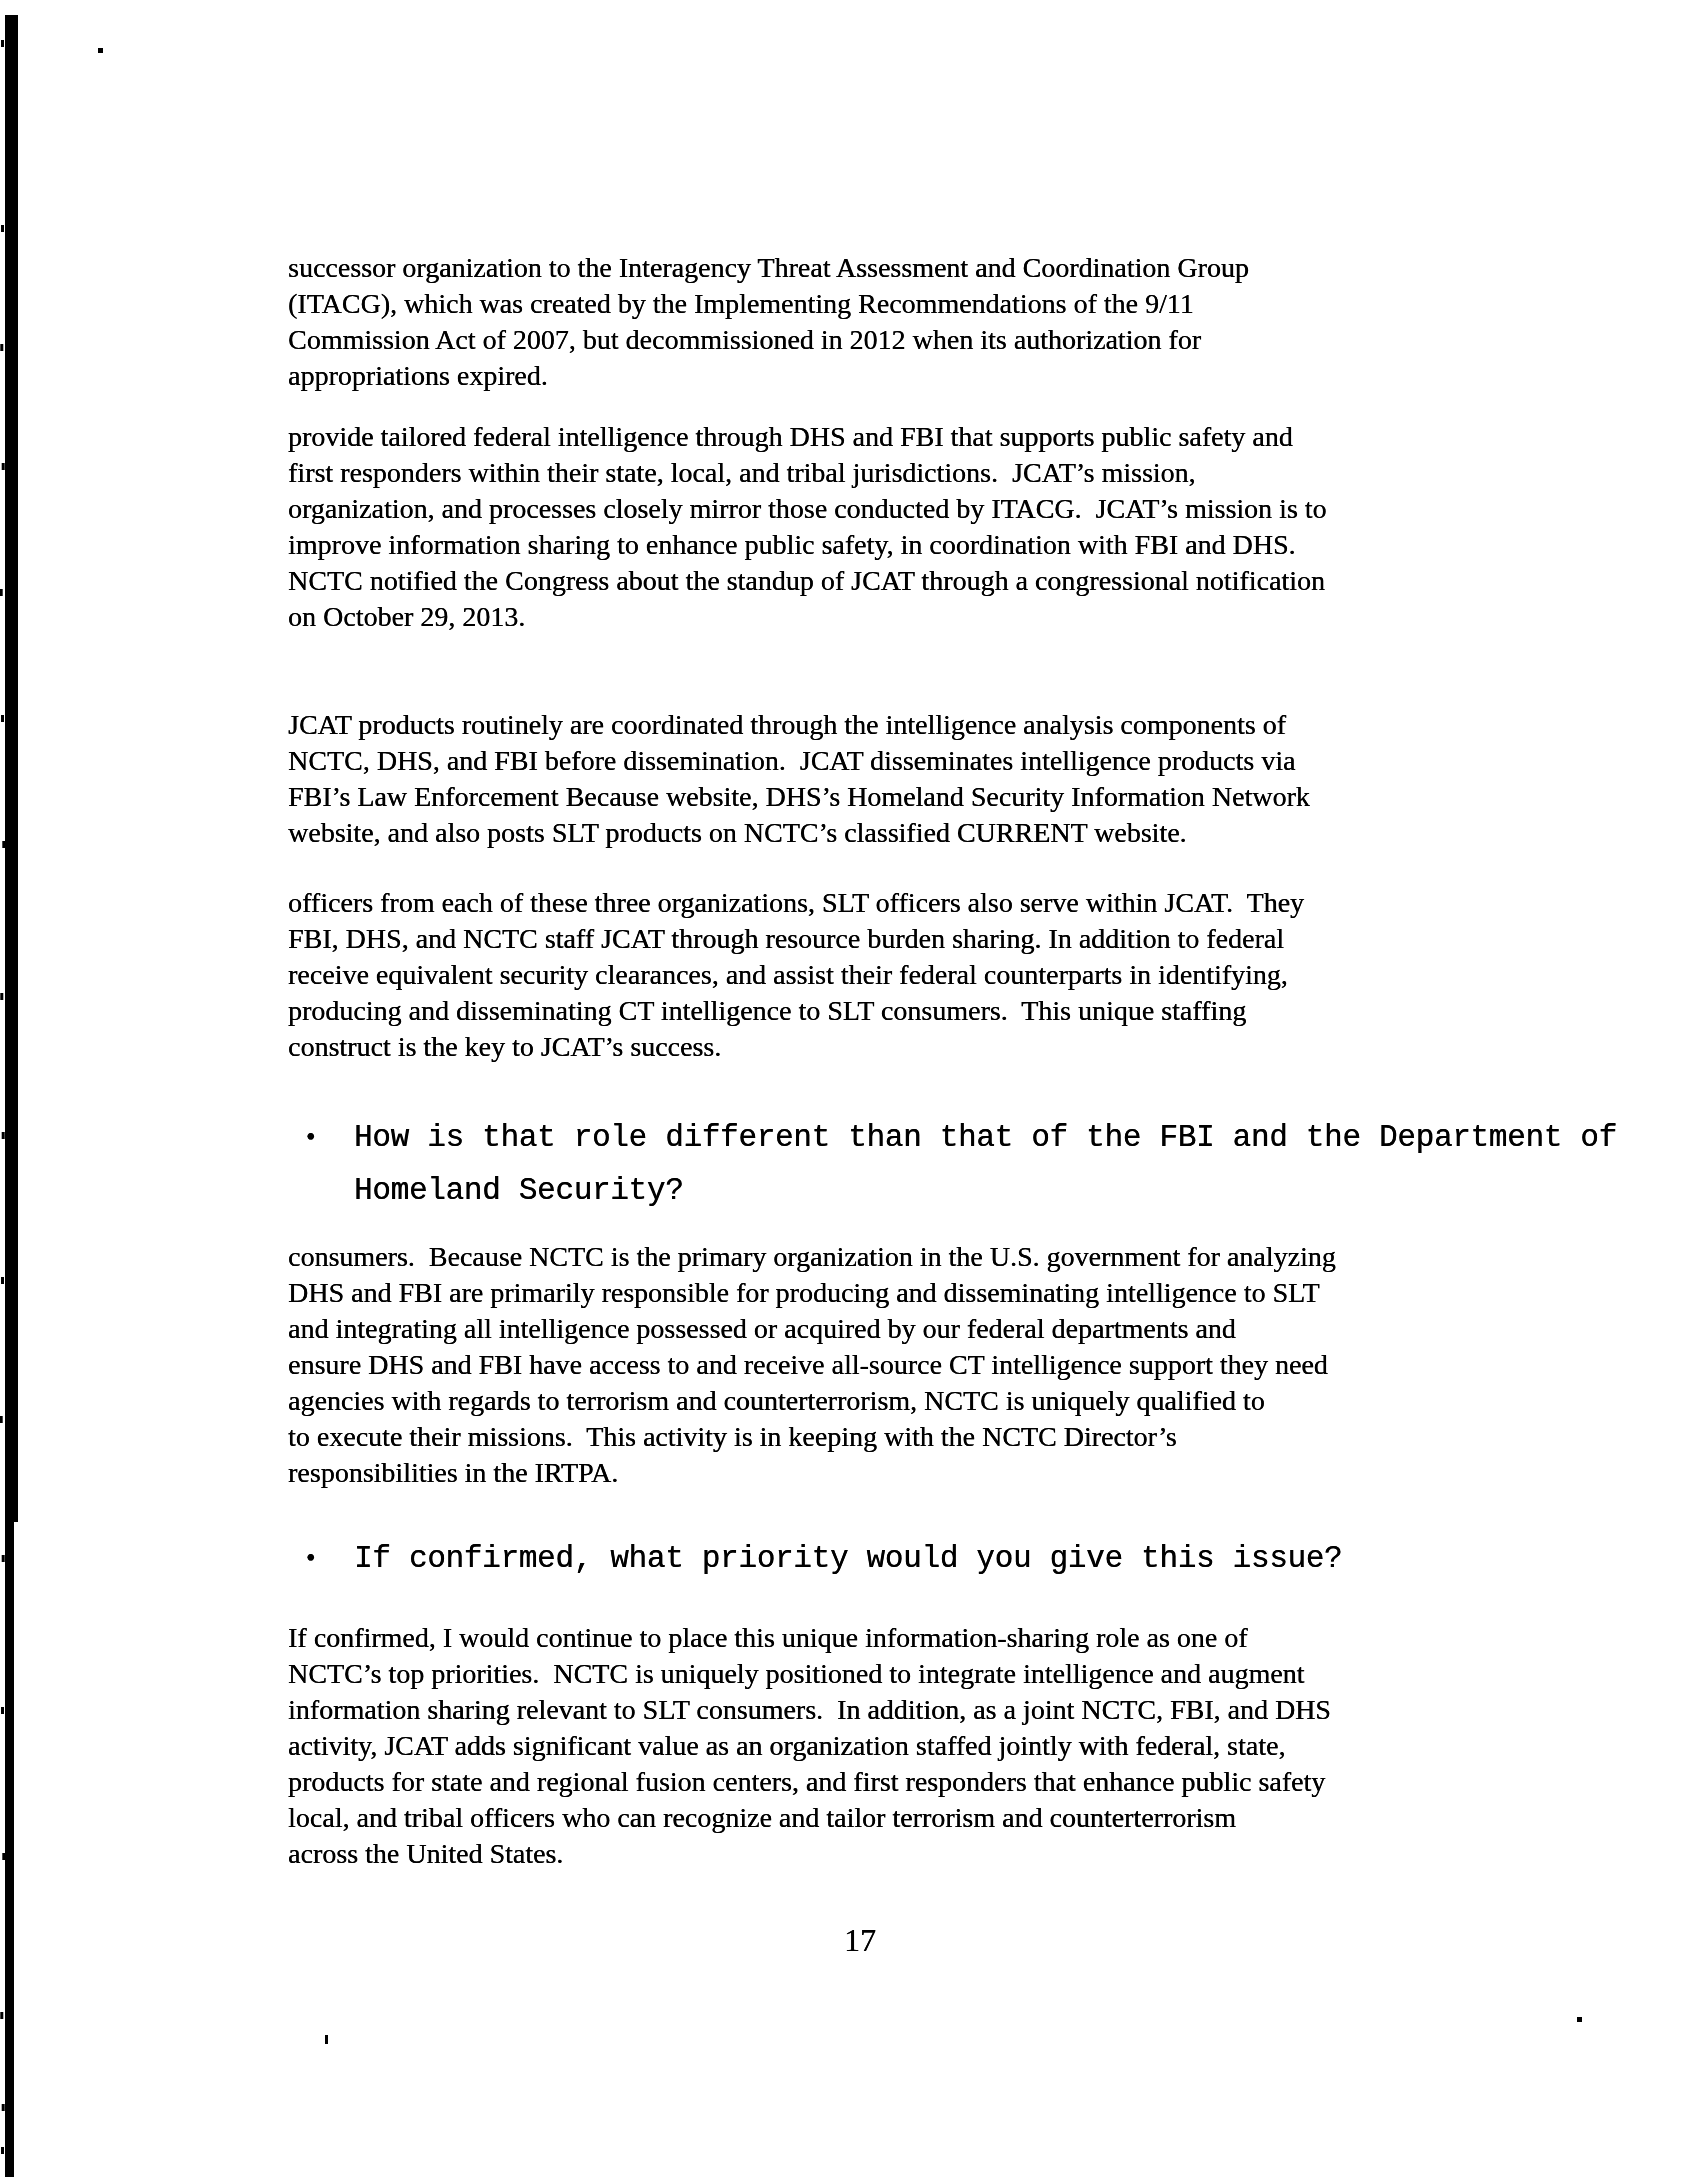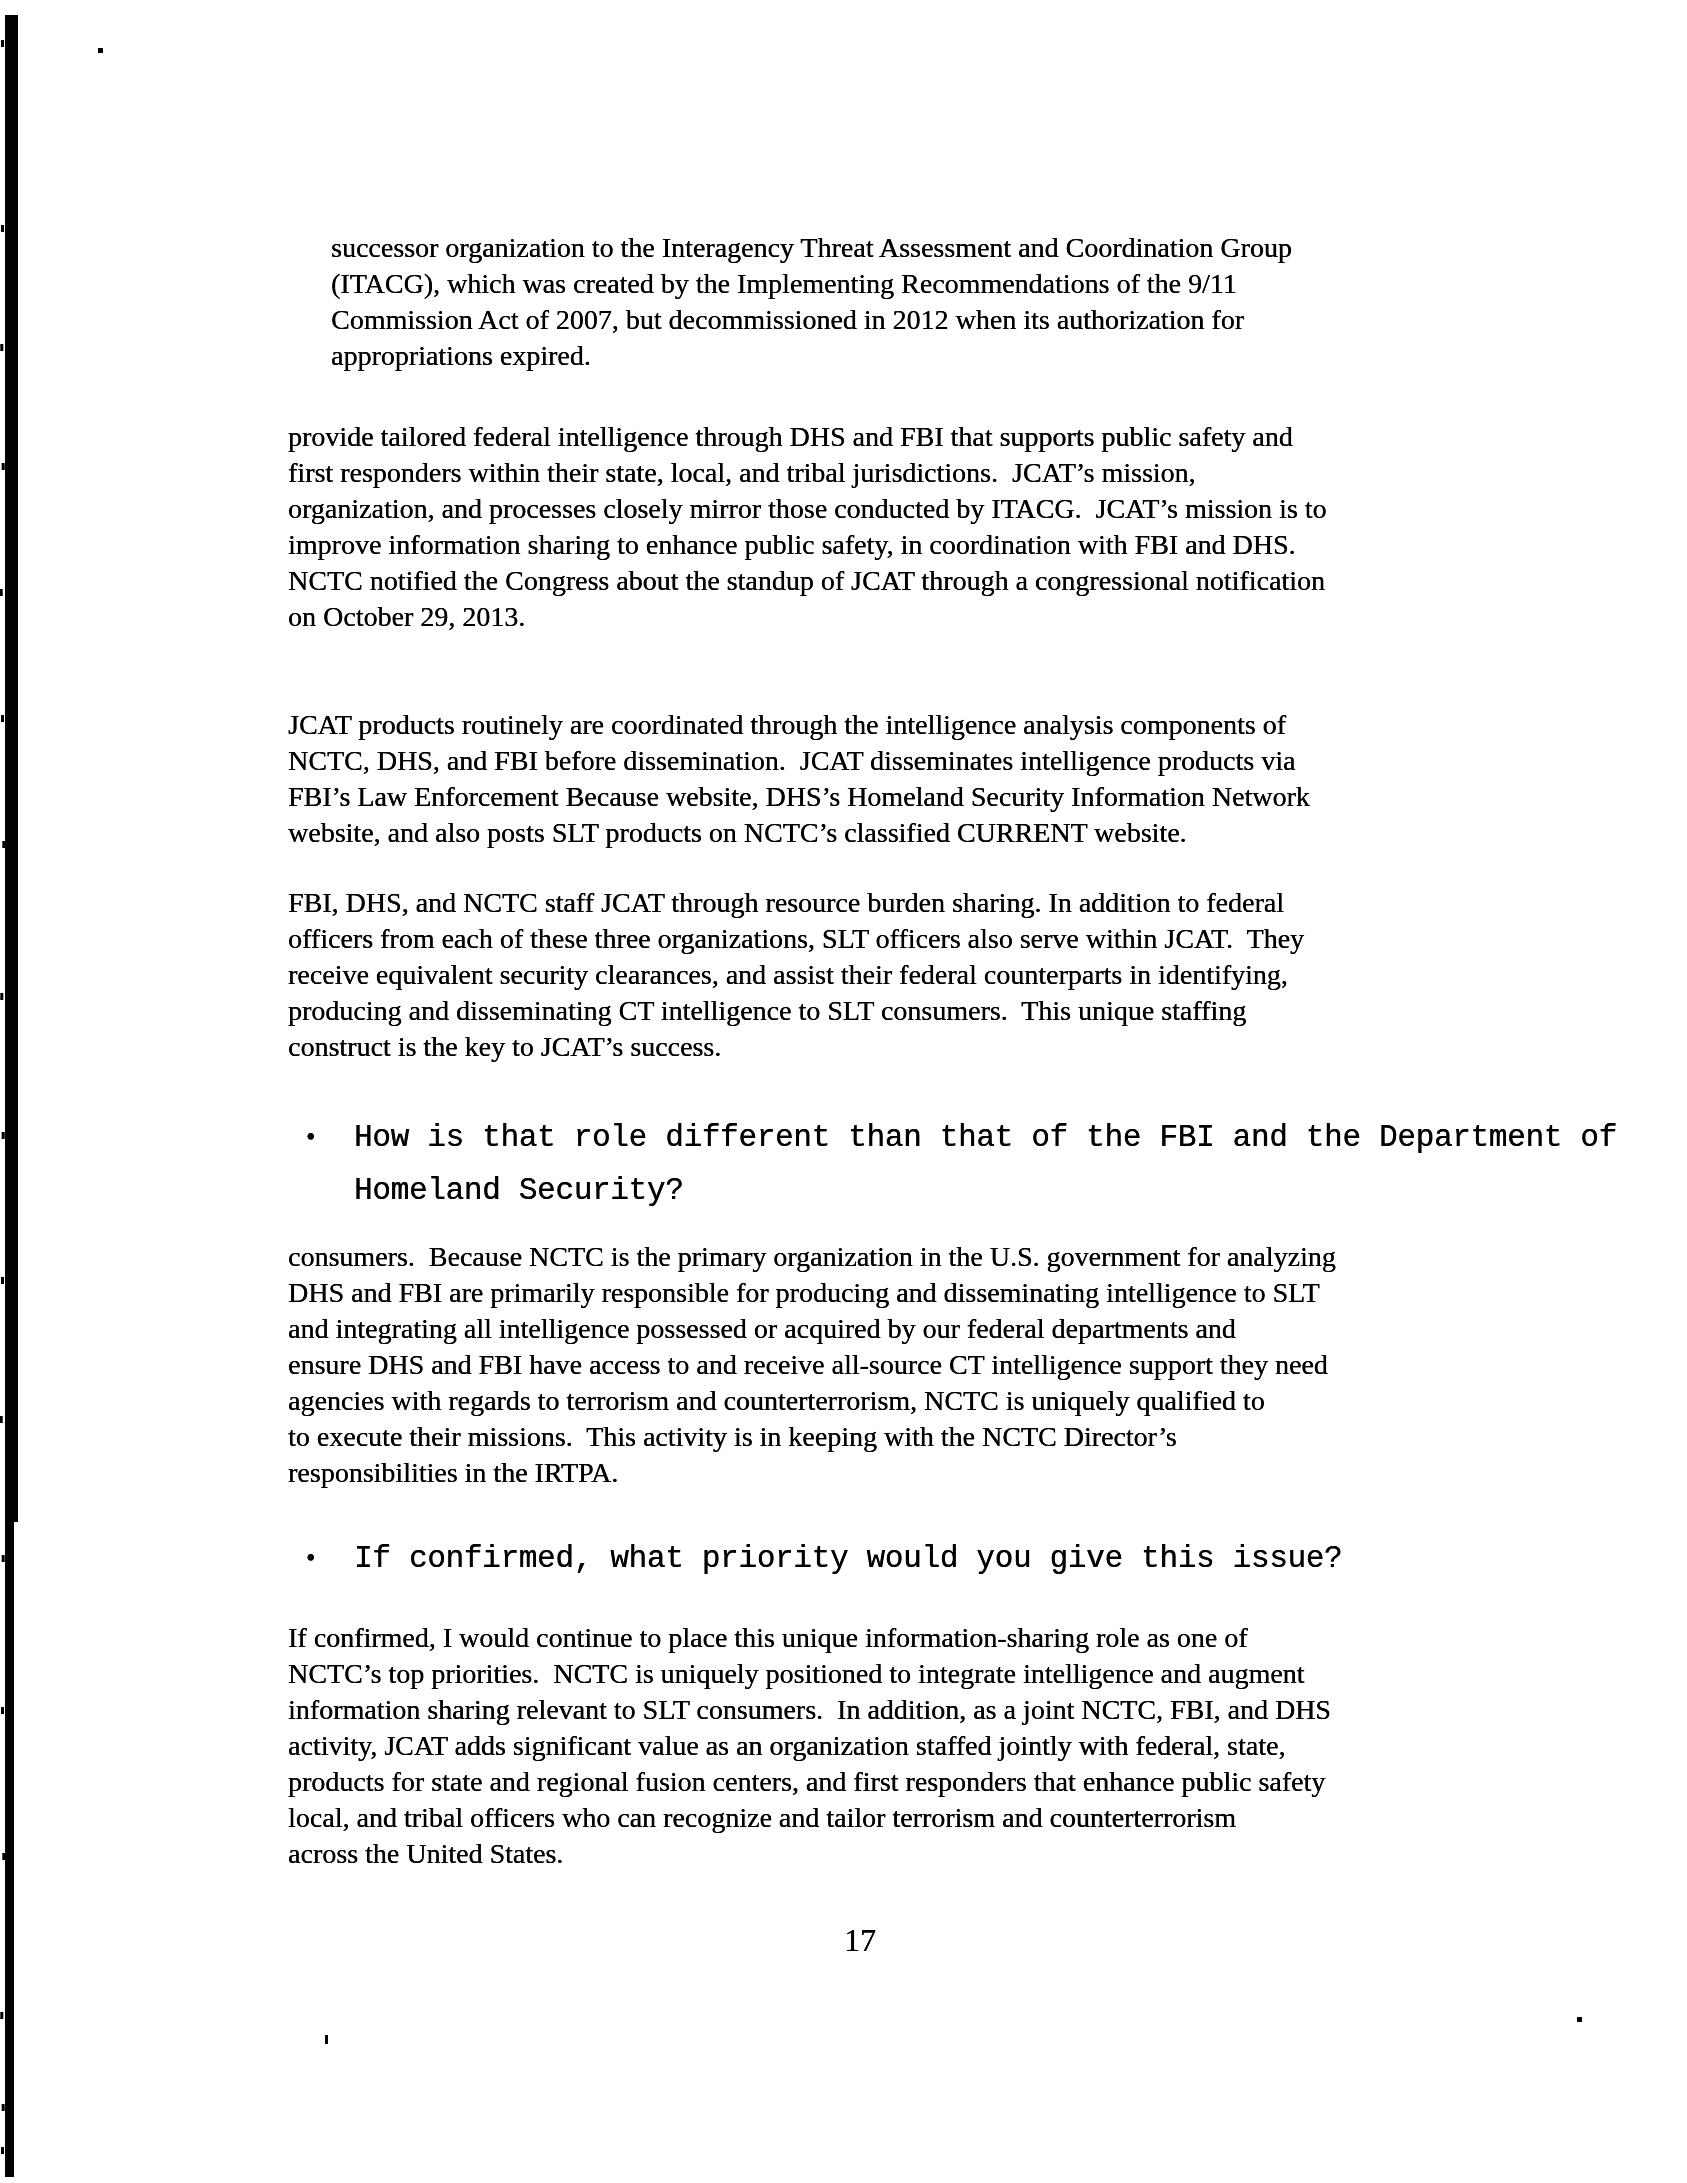--- a/index.html
+++ b/index.html
@@ -16,21 +16,21 @@
   .content-text { text-shadow: 0.3px 0 0 #000; }
 
   .ln { white-space: pre; }
 
   .para {
     position: absolute;
     left: 288px;
     font-size: 28px;
     line-height: 36px;
   }
-  .p1 { top: 230px; margin-left: 43px; }
+  .p1 { top: 250px; }
   .p2 { top: 419px; }
   .p3 { top: 707px; }
   .p4 { top: 885px; }
   .p5 { top: 1239px; }
   .p6 { top: 1620px; }
 
   .bullet-item {
     position: absolute;
     left: 306px;
     display: flex;
@@ -131,22 +131,22 @@
     </div>
 
     <div class="para p3">
       <div class="ln">JCAT products routinely are coordinated through the intelligence analysis components of</div>
       <div class="ln">NCTC, DHS, and FBI before dissemination.  JCAT disseminates intelligence products via</div>
       <div class="ln">FBI’s Law Enforcement Because website, DHS’s Homeland Security Information Network</div>
       <div class="ln">website, and also posts SLT products on NCTC’s classified CURRENT website.</div>
     </div>
 
     <div class="para p4">
+      <div class="ln">officers from each of these three organizations, SLT officers also serve within JCAT.  They</div>
       <div class="ln">FBI, DHS, and NCTC staff JCAT through resource burden sharing. In addition to federal</div>
-      <div class="ln">officers from each of these three organizations, SLT officers also serve within JCAT.  They</div>
       <div class="ln">receive equivalent security clearances, and assist their federal counterparts in identifying,</div>
       <div class="ln">producing and disseminating CT intelligence to SLT consumers.  This unique staffing</div>
       <div class="ln">construct is the key to JCAT’s success.</div>
     </div>
 
     <div class="bullet-item b1">
       <span class="bullet-glyph">•</span>
       <div class="bullet-lines">
         <div class="ln">How is that role different than that of the FBI and the Department of</div>
         <div class="ln">Homeland Security?</div>

